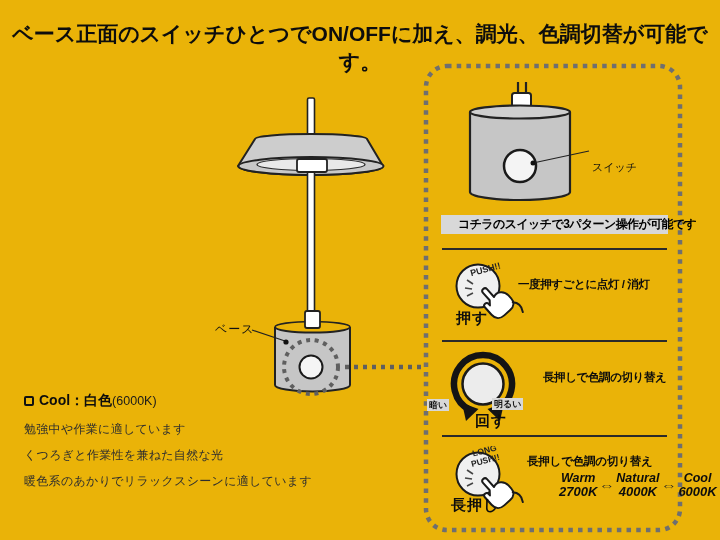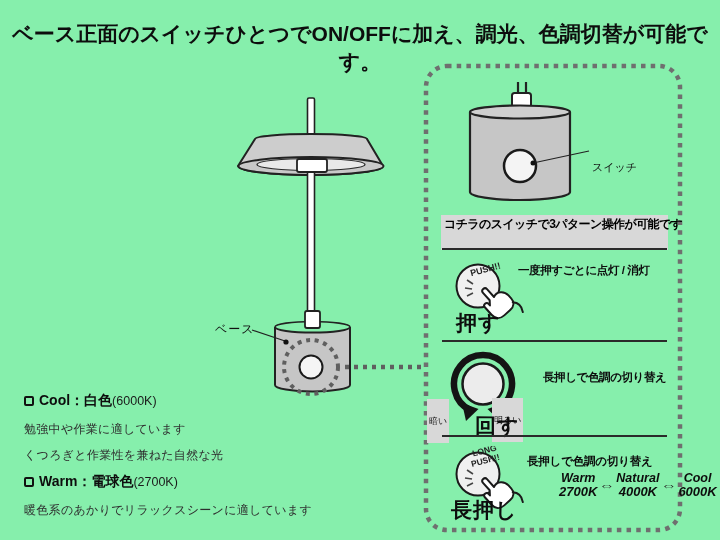--- a/index.html
+++ b/index.html
@@ -1,51 +1,51 @@
 <!DOCTYPE html>
 <html><head>
 <meta charset="utf-8">
 <style>
   * { margin:0; padding:0; box-sizing:border-box; }
   html,body { background:#fff; }
   body { font-family:"Liberation Sans","DejaVu Sans",sans-serif; color:#111; }
-  #canvas { position:relative; width:720px; height:540px; background:#86efac; overflow:hidden; }
+  #canvas { position:relative; width:720px; height:540px; background:#eab308; overflow:hidden; }
 
   .abs { position:absolute; }
 
   
   .title { top:20px; left:0; width:720px; text-align:center;
            font-size:21px; font-weight:bold; color:#0d0d0d; letter-spacing:0px; }
 
   
   .base-label { left:215px; top:321px; font-size:12px; color:#111; letter-spacing:1px; }
 
   
   .panel { left:423px; top:63px; width:260px; height:470px; }
   .panel-border { position:absolute; left:0; top:0; }
 
   .switch-label { left:169px; top:73px; font-size:11px; color:#111;margin-top:24px; }
 
-  .header-bar { left:18px; top:152px; width:227px; height:35px; background:#d8d8d8;
+  .header-bar { left:18px; top:152px; width:227px; height:19px; background:#d8d8d8;
                 font-size:12px; font-weight:bold; line-height:19px; letter-spacing:-0.6px;
-                padding-left:3px; color:#000; white-space:nowrap; }
+                padding-left:17px; color:#000; white-space:nowrap; }
 
   .sep { height:2px; background:#2a2a2a; left:19px; width:225px; }
   .sep1 { top:185px; } .sep2 { top:277px; } .sep3 { top:372px; }
 
-  .action-label { font-size:21px; font-weight:bold; color:#0d0d0d; letter-spacing:1px; white-space:nowrap; }
+  .action-label { font-size:15px; font-weight:bold; color:#0d0d0d; letter-spacing:1px; white-space:nowrap; }
   .row-desc { font-size:11.5px; font-weight:bold; color:#0d0d0d; letter-spacing:-0.4px; white-space:nowrap; }
 
   .push-action { left:33px; top:246px; }
-  .push-desc   { left:95px;  top:200px; }
+  .push-desc   { left:95px;  top:214px; }
 
   .dial-action { left:52px; top:349px; }
   .dial-desc   { left:120px; top:307px; }
-  .dial-chip { font-size:9px; font-weight:normal; background:#d8d8d8; color:#111;
-               padding:16px 2px; line-height:12px; white-space:nowrap; }
+  .dial-chip { font-size:9px; font-weight:bold; background:#d8d8d8; color:#111;
+               padding:0 2px; line-height:12px; white-space:nowrap; }
   .chip-dark   { left:4px;  top:336px; }
   .chip-bright { left:69px; top:335px; }
 
   .long-action { left:28px; top:433px; }
   .long-desc   { left:104px; top:391px; letter-spacing:-0.2px; }
 
   .modes-row { left:92px; top:409px; width:160px; display:flex; align-items:center; gap:2px;margin-left:44px; }
   .mode-stack { text-align:center; font-style:italic; font-weight:bold; line-height:1.05; white-space:nowrap; }
   .mode-name { font-size:12.5px; color:#0d0d0d; display:block; }
   .mode-temp { font-size:13px; color:#0d0d0d; display:block; }
@@ -190,20 +190,17 @@
     <div class="color-item">
       <div class="color-head">
         <span class="sq-bullet"></span><span>Cool：白色</span><span class="color-temp">(6000K)</span>
       </div>
       <div class="color-desc">勉強中や作業に適しています</div>
     </div>
     <div class="color-item">
       <div class="color-desc">くつろぎと作業性を兼ねた自然な光</div>
     </div>
     <div class="color-item">
-      <div class="color-head">
-        <span class="sq-bullet"></span><span>Warm：電球色</span><span class="color-temp">(2700K)</span>
-      </div>
       <div class="color-desc">暖色系のあかりでリラックスシーンに適しています</div>
     </div>
   </div>
 
 </div>
 
 </body></html>

